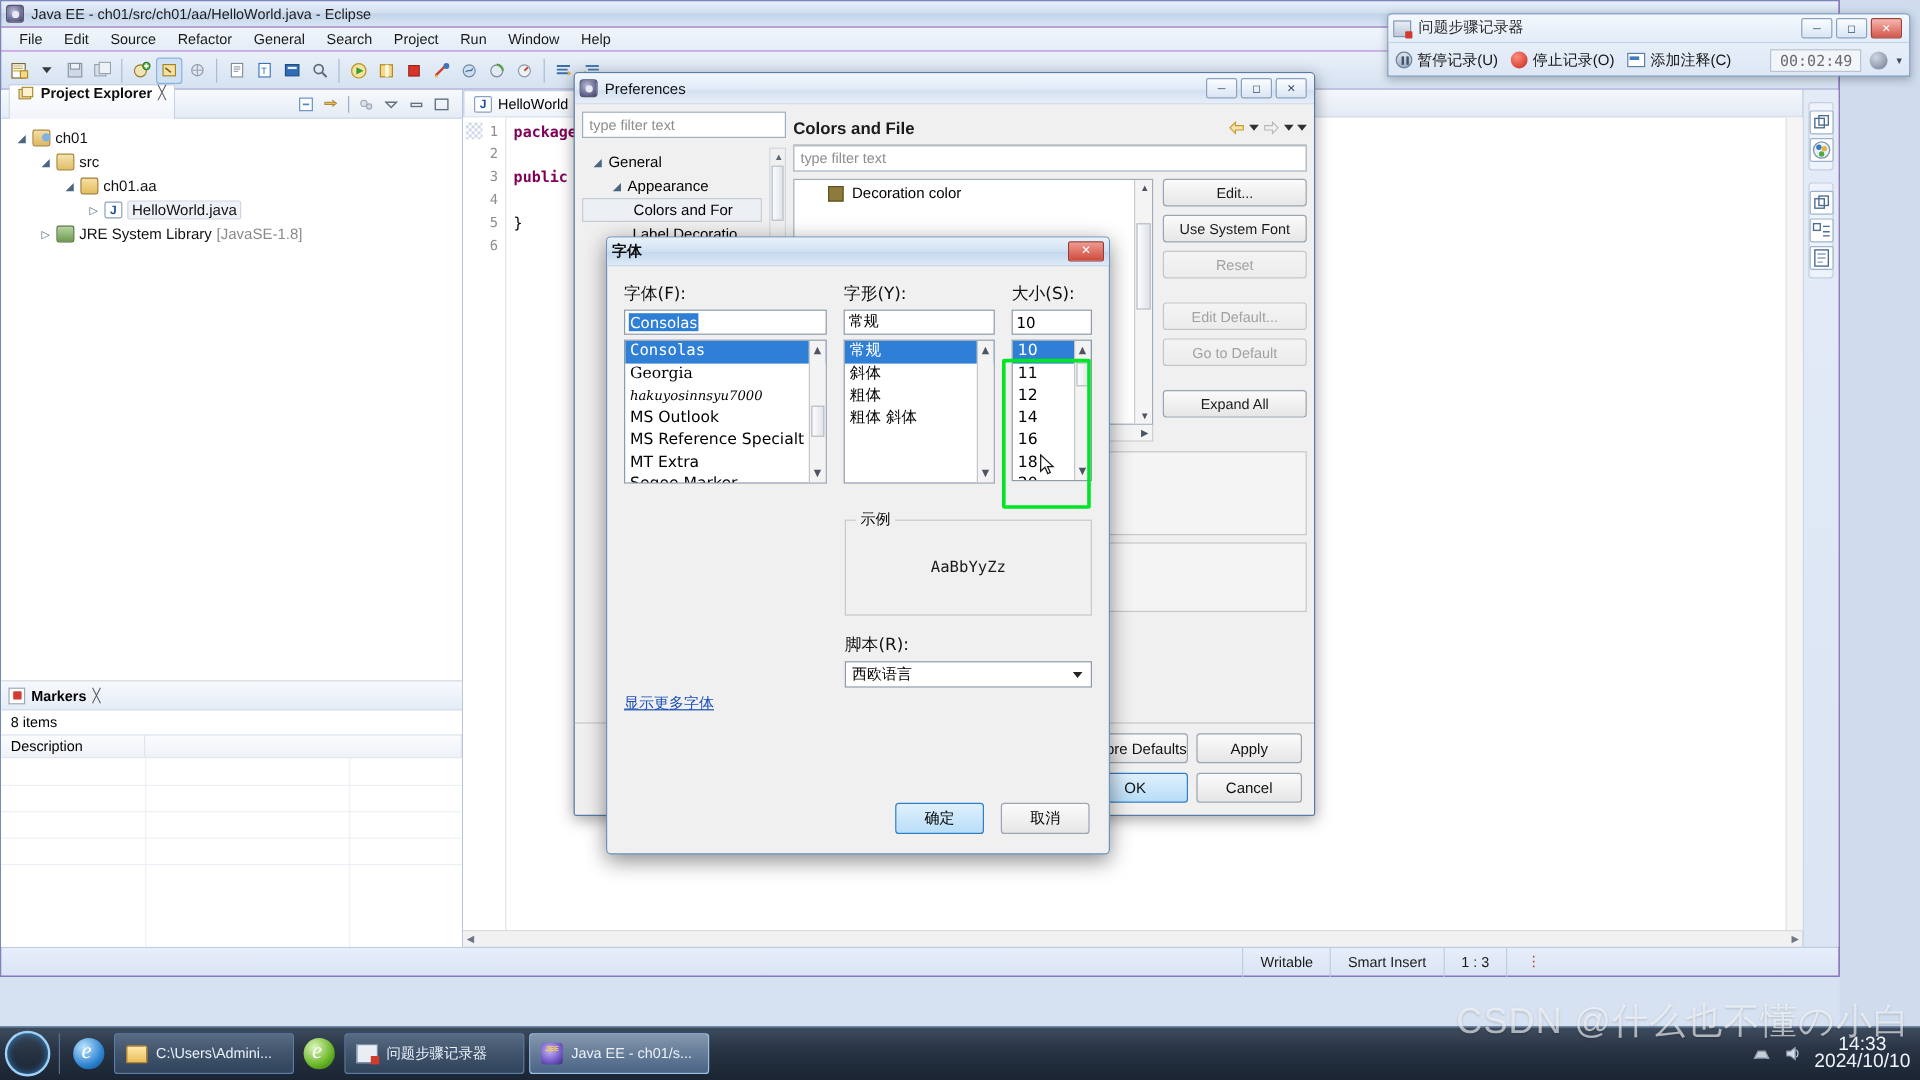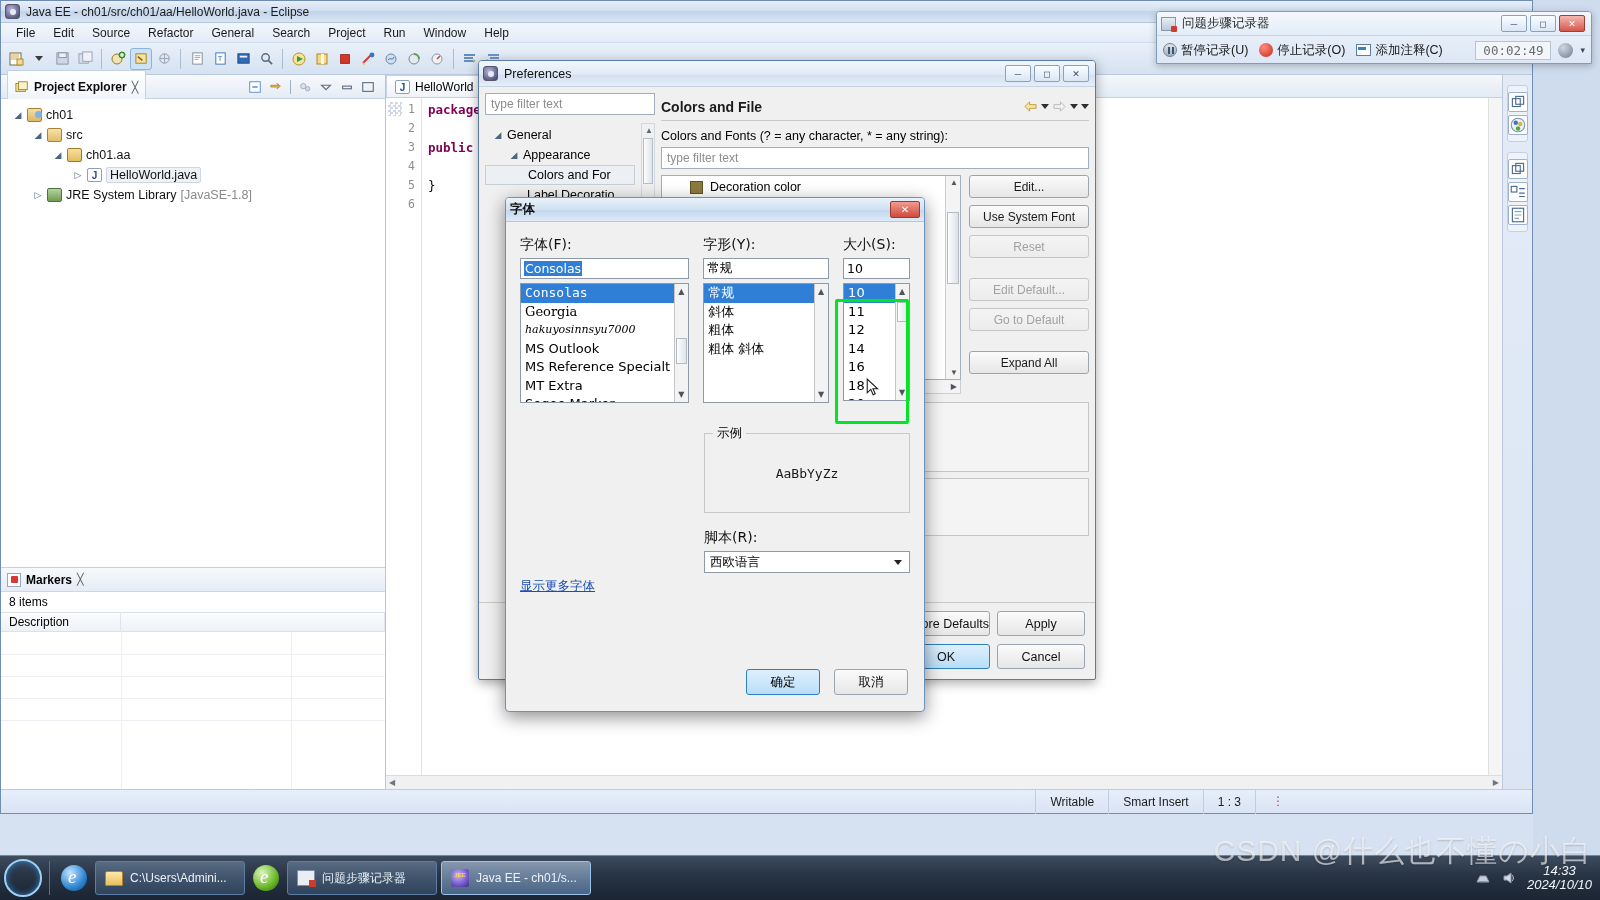--- a/index.html
+++ b/index.html
@@ -68,21 +68,21 @@
 
   
   .view{ display:flex; flex-direction:column; min-height:0;}
   .view-tab{
     height:24px; display:flex;align-items:center; gap:5px;
     padding:0 6px;
     background:linear-gradient(to bottom,#f7f9fc,#e5ecf6);
     border-bottom:1px solid #c4d1e2;
   }
   .view-tab .tab-chip{
-    display:flex;align-items:center;gap:5px;
+    display:flex;gap:5px;
     background:linear-gradient(to bottom,#ffffff,#eef3fa);
     border:1px solid #c3d2e4; border-bottom:none;
     height:33px; padding:0 7px; border-radius:2px 2px 0 0;
     font-weight:bold; font-size:12px; color:#0d0d0d;
   }
   .tabclose{ font-size:11px; color:#5a5a5a; font-weight:normal;}
   .view-tools{ margin-left:auto; display:flex;align-items:center;gap:7px; padding-right:4px;}
   .vt{ width:14px;height:14px; opacity:.85;}
   .tree{ padding:6px 0 0 6px; font-size:12.5px; color:#111; flex:1; background:#fff;}
   .tnode{ display:flex;align-items:center;gap:4px; height:20px; white-space:nowrap;}
@@ -332,21 +332,21 @@
   .taskbtn.active{ background:linear-gradient(to bottom, rgba(198,220,245,.55), rgba(110,150,200,.55)); border-color:#9bc2e6;}
   .ic-folder{ width:18px;height:15px; background:linear-gradient(#ffe9a8,#e8bf5c); border:1px solid #b4832c; border-radius:2px 2px 1px 1px;}
   .ic-psr{ width:18px;height:16px; background:#e9eef5;border:1px solid #7c8fa8; position:relative;}
   .ic-psr:after{content:"";position:absolute;right:-2px;bottom:-2px;width:7px;height:7px;background:#cf3b2c;}
   .ic-eclipse{ width:18px;height:18px; border-radius:3px;
     background:radial-gradient(circle at 40% 35%,#c9b8ef 0%,#7a5fd0 55%,#3c2a7a 100%);
     position:relative; }
   .ic-eclipse:after{content:"JEE";position:absolute;left:0;right:0;top:3px;text-align:center;font-size:6px;color:#ffd24a;font-weight:bold;}
   .tray{ margin-left:auto; display:flex; align-items:center; gap:10px; padding-right:8px; color:#e8eef6; font-size:11.5px;}
   .tray-ic{ width:16px;height:16px; opacity:.9;}
-  .clock{ text-align:center; line-height:14px; font-size:13px; color:#f0f4fa;font-style:italic;}
+  .clock{ text-align:center; line-height:14px; font-size:16px; color:#f0f4fa;}
 
   .watermark{
     position:absolute; right:8px; bottom:28px;
     font-size:30px; color:rgba(255,255,255,.62);
     font-family:Liberation Sans, sans-serif; letter-spacing:1px; pointer-events:none;
     text-shadow:0 1px 2px rgba(0,0,0,.18);
   }
   .desktop-right{
     position:absolute; right:0; top:0; width:67px; height:855px; background:#cfdcee;
   }
@@ -713,21 +713,20 @@
             </svg>
           <span class="capdown"></span>
           <svg class="navarrow" viewBox="0 0 16 14">
               <path d="M9 2l5 5-5 5V9H2V5h7z" fill="#f2f2f2" stroke="#b7b7b7"></path>
             </svg>
           <span class="capdown"></span>
           <span class="capdown"></span>
         </span>
       </div>
 
-      <div class="pr-label">Colors and Fonts (? = any character, * = any string):</div>
       <div class="filterbox">type filter text</div>
 
       <div class="pr-main" style="margin-top:6px;">
         <div class="pr-listcol">
           <div class="pr-list">
             <div class="cfrow">
               <span class="swatch"></span>
               <span>Decoration color</span>
             </div>
             <div class="cfrow" style="padding-left:190px;padding-top:78px;">

